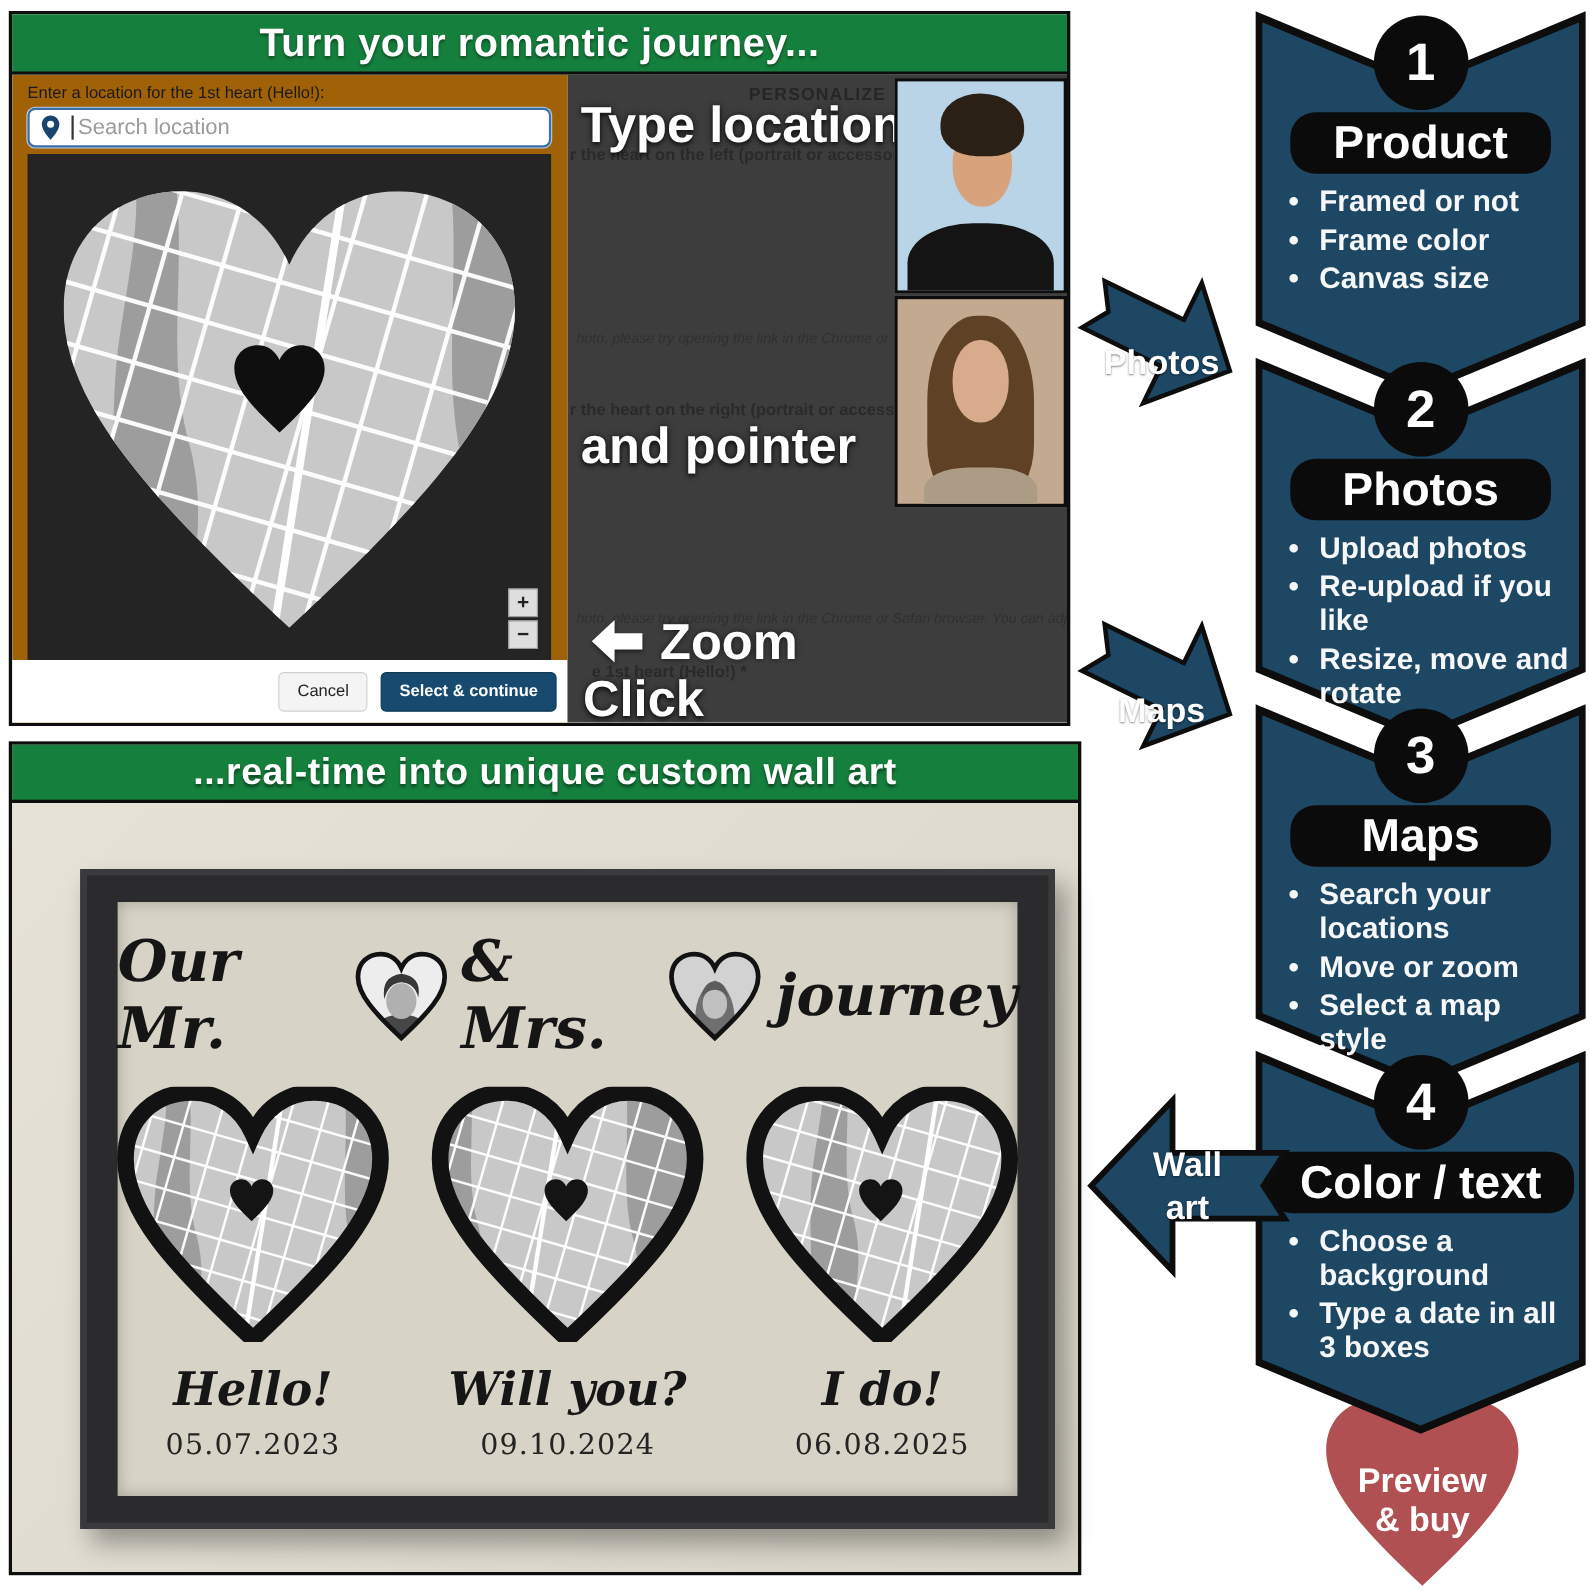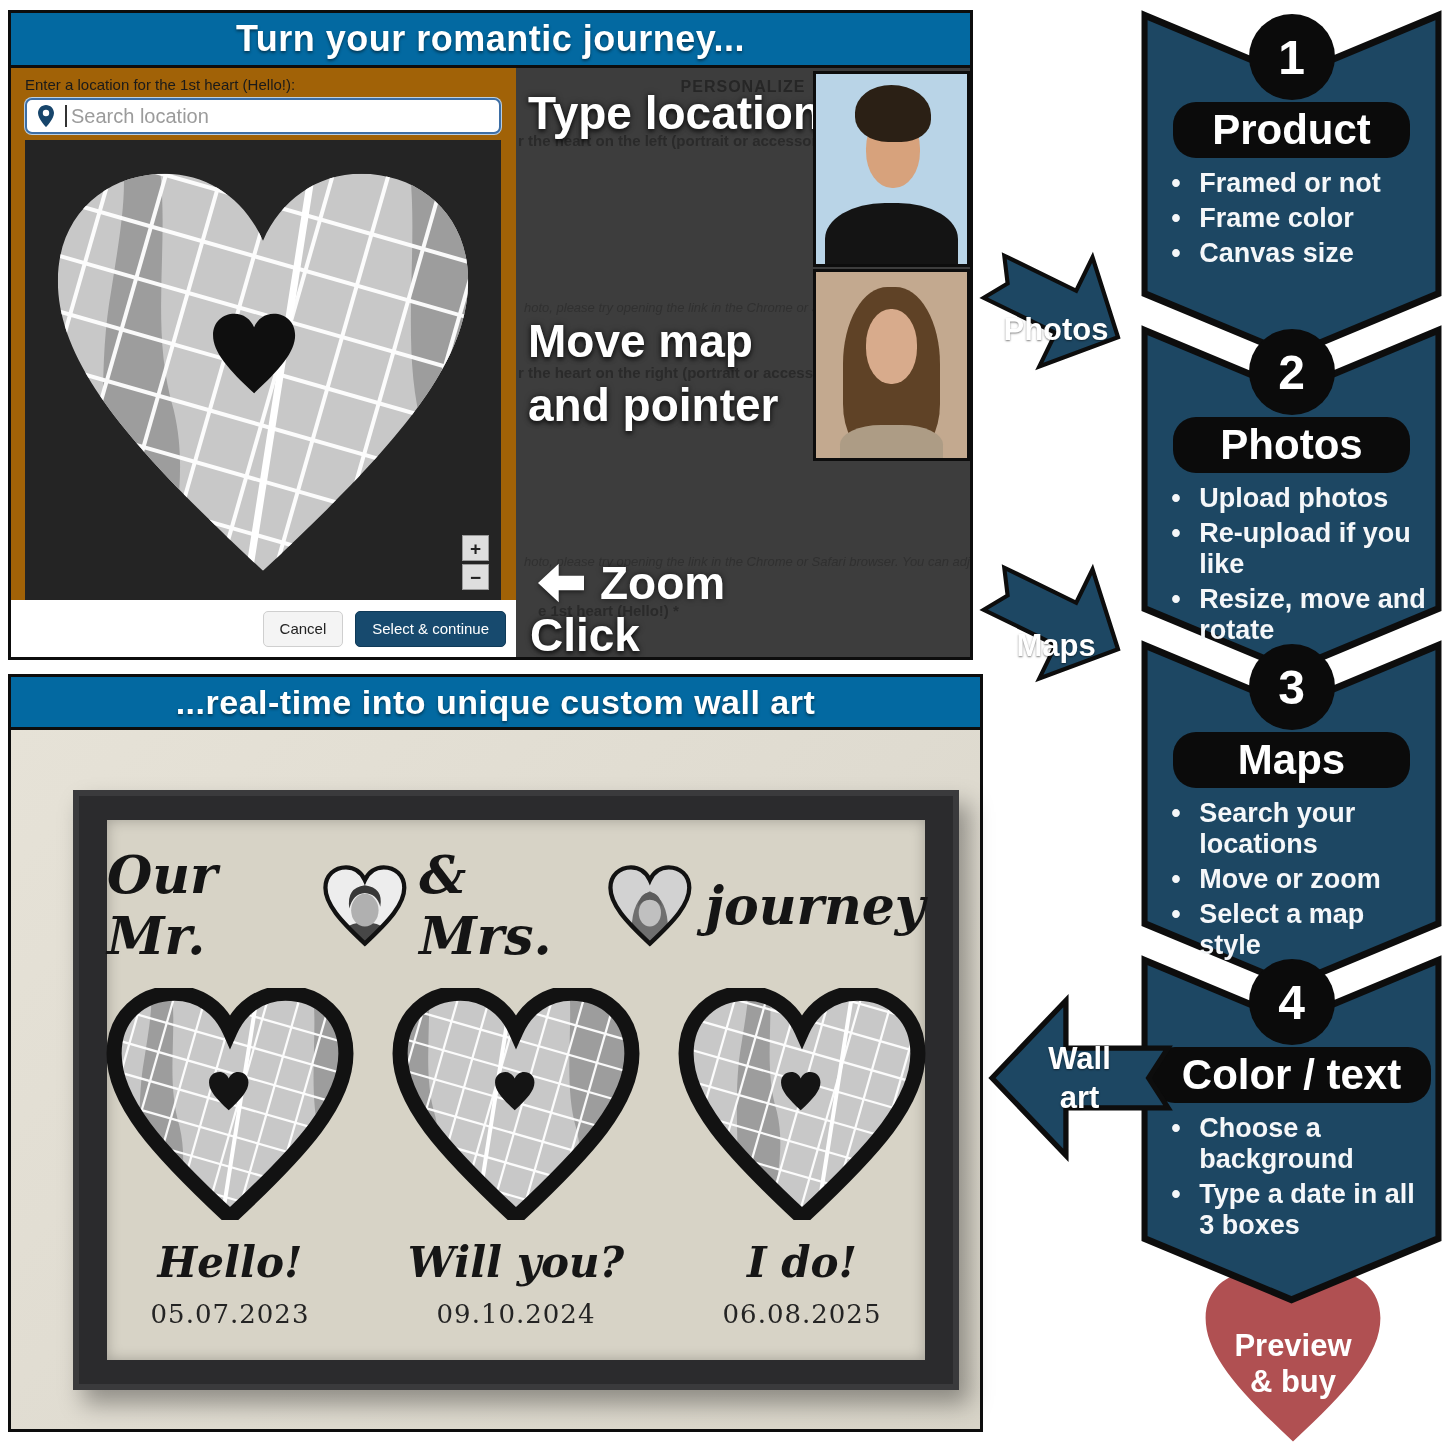--- a/index.html
+++ b/index.html
@@ -1,20 +1,20 @@
 <!DOCTYPE html>
 <html><head>
 <meta charset="utf-8">
 <style>
   html,body{margin:0;padding:0;background:#ffffff;}
   #root{position:relative;width:1445px;height:1445px;background:#ffffff;overflow:hidden;
         font-family:"Liberation Sans", sans-serif;}
 
   
-  .bar{height:52px;background:#0369a1;border-bottom:3px solid #0d0d0d;display:flex;align-items:center;justify-content:center;}
+  .bar{height:52px;background:#15803d;border-bottom:3px solid #0d0d0d;display:flex;align-items:center;justify-content:center;}
   .bar span{color:#ffffff;font-weight:bold;font-size:36px;letter-spacing:.5px;
             text-shadow:0 2px 3px rgba(0,0,0,.45);}
 
   
   .panel-top{position:absolute;left:8px;top:10px;width:959px;height:644px;background:#ffffff;border:3px solid #0d0d0d;}
   .shot{position:absolute;left:0;top:55px;right:0;bottom:0;background:#ffffff;overflow:hidden;}
 
   .modal{position:absolute;left:0;top:0;width:505px;height:100%;background:#a16207;}
   .modal-label{position:absolute;left:14px;top:8px;font-size:15px;color:#1a1a1a;}
   .searchbox{position:absolute;left:14px;top:30px;width:476px;height:36px;border:2px solid #3d6ea5;border-radius:7px;
@@ -29,21 +29,21 @@
   .maparea .bigheart{width:446px;height:412px;}
   .zoomctl{position:absolute;right:12px;bottom:10px;display:flex;flex-direction:column;gap:3px;}
   .zoomctl button{width:27px;height:26px;background:#dedede;border:1px solid #9a9a9a;color:#222;
                   font-size:19px;font-weight:bold;line-height:1;padding:0;cursor:pointer;}
 
   .modal-footer{position:absolute;left:0;bottom:0;width:100%;height:57px;background:#ffffff;
                 display:flex;align-items:center;justify-content:flex-end;gap:12px;padding-right:10px;box-sizing:border-box;}
   .btn-cancel{height:36px;padding:0 16px;background:#f4f4f4;border:1px solid #cfcfcf;border-radius:5px;
               font-size:15px;color:#222;font-family:"Liberation Sans", sans-serif;}
   .btn-primary{height:36px;padding:0 16px;background:#174a6e;border:1px solid #0f3a58;border-radius:5px;
-               font-size:15px;color:#ffffff;font-family:"Liberation Sans", sans-serif;}
+               font-size:15px;color:#ffffff;font-family:"Liberation Sans", sans-serif;font-weight:bold;}
 
   .darkpanel{position:absolute;left:505px;top:0;width:454px;height:100%;background:#3d3d3d;overflow:hidden;}
   .pz{position:absolute;left:0;right:0;top:10px;text-align:center;font-size:16px;letter-spacing:1px;color:#262626;font-weight:bold;}
   .faint{position:absolute;color:#2a2a2a;font-size:15px;font-weight:bold;white-space:nowrap;}
   .faint.it{font-style:italic;font-weight:normal;font-size:13px;color:#303030;}
   .anno{position:absolute;color:#ffffff;font-weight:bold;font-size:46px;
         text-shadow:0 0 6px rgba(0,0,0,.6),0 3px 4px rgba(0,0,0,.5);white-space:nowrap;}
   .zoomline{position:absolute;left:6px;top:488px;display:flex;align-items:center;}
   .zoomline svg{filter:drop-shadow(0 2px 2px rgba(0,0,0,.5));}
   .zoomline .anno-inline{color:#fff;font-weight:bold;font-size:46px;text-shadow:0 0 6px rgba(0,0,0,.6);}
@@ -186,21 +186,20 @@
 
       <div class="darkpanel">
         <div class="pz">PERSONALIZE</div>
         <div class="faint" style="left:2px;top:64px;">r the heart on the left (portrait or accessory of the br</div>
         <div class="faint it" style="left:8px;top:232px;">hoto, please try opening the link in the Chrome or Safari browser.</div>
         <div class="faint" style="left:2px;top:296px;">r the heart on the right (portrait or accessory of the l</div>
         <div class="faint it" style="left:8px;top:486px;">hoto, please try opening the link in the Chrome or Safari browser. You can adjust the scale and position</div>
         <div class="faint" style="left:10px;top:534px;margin-left:12px;">e 1st heart (Hello!) *</div>
 
         <div class="anno" style="left:12px;top:18px;">Type location</div>
-        <div class="anno" style="left:12px;top:246px;">Move map</div>
         <div class="anno" style="left:12px;top:310px;">and pointer</div>
         <div class="zoomline">
           <svg width="78" height="46" viewBox="0 0 100 100">
             <polygon points="0,50 45,8 45,34 100,34 100,66 45,66 45,92" fill="#ffffff"></polygon>
           </svg>
           <span class="anno-inline">Zoom</span>
         </div>
         <div class="anno" style="left:14px;top:540px;">Click</div>
       </div>
 

